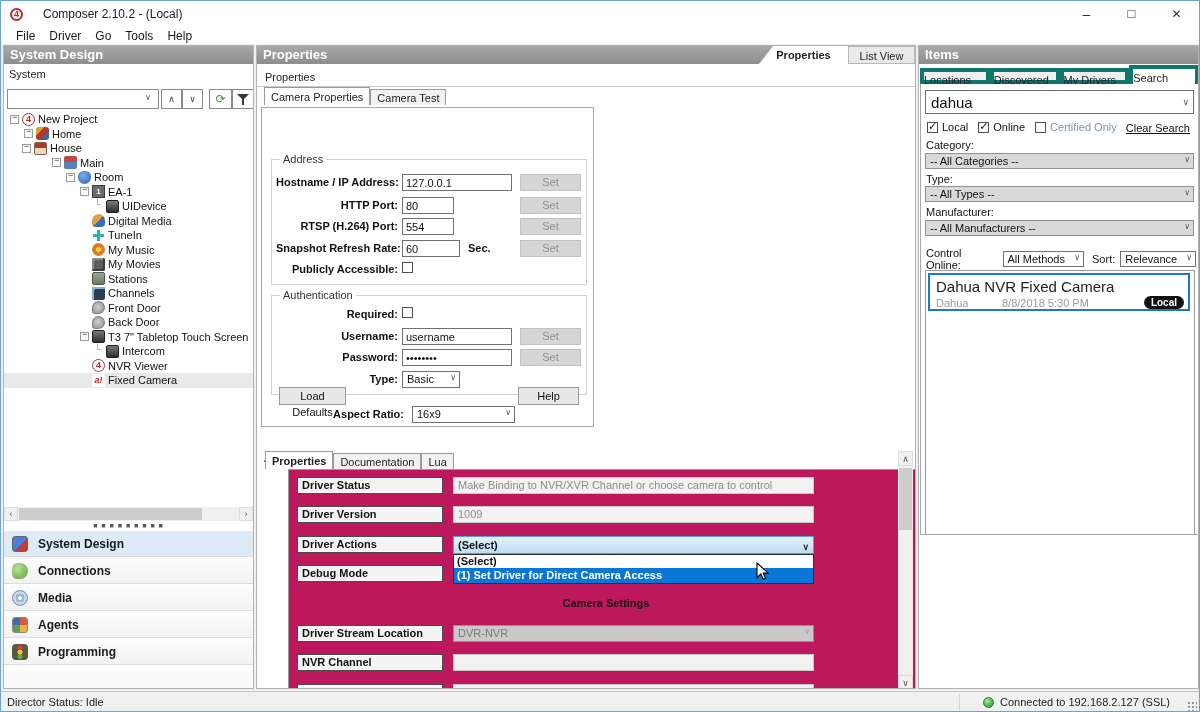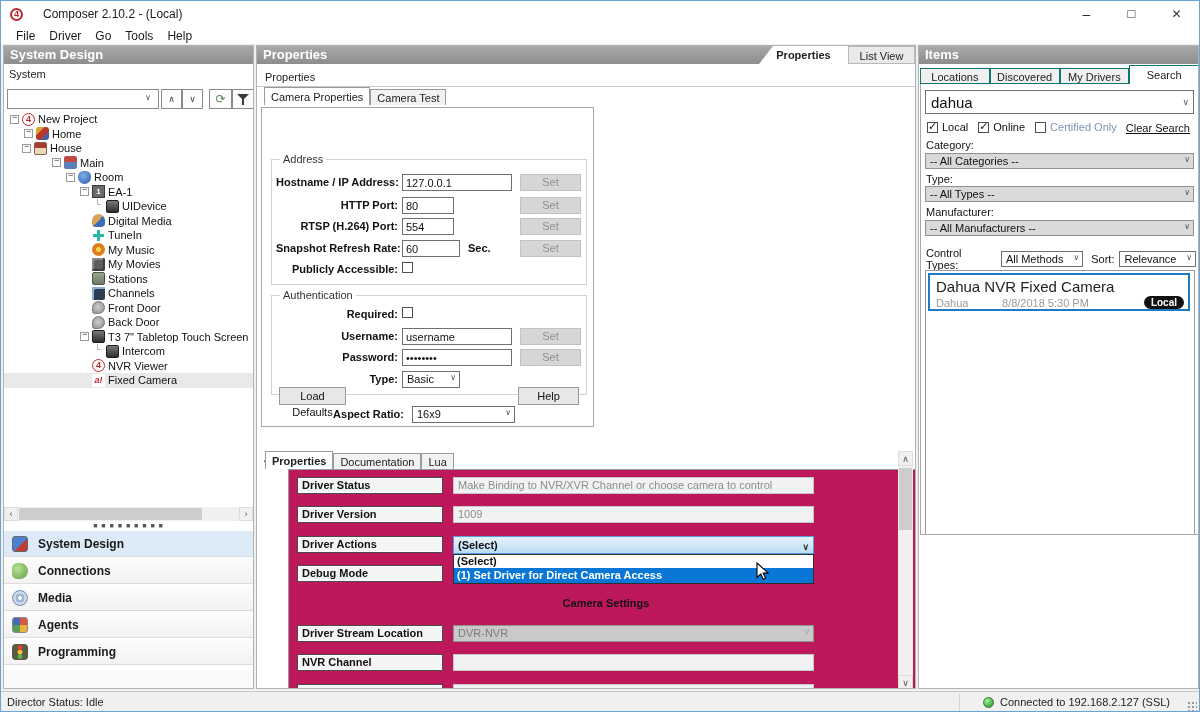--- a/index.html
+++ b/index.html
@@ -113,21 +113,21 @@
   .dd-head{position:absolute;left:164px;top:66px;width:361px;height:18px;background:linear-gradient(#e6f2fc,#bcdcf2);border:1px solid #569de5;font-weight:bold;font-size:11px;line-height:16px;padding-left:4px;z-index:4;}
   .dd-head::after{content:"∨";position:absolute;right:4px;top:2px;font-size:9px;color:#333;}
   .dd-list{position:absolute;left:164px;top:84px;width:361px;border:1px solid #2f2f2f;background:#fff;z-index:5;}
   .ddopt{font-weight:bold;font-size:11px;height:13px;line-height:13px;padding:0 3px;color:#111;white-space:nowrap;overflow:hidden;}
   .ddopt.highlighted{background:#0a77d7;color:#fff;height:15px;line-height:15px;}
   .adv-vscroll{position:absolute;left:641px;top:405px;width:15px;height:239px;background:#f0f0f0;}
 
   
   .right{left:917px;top:44px;width:281px;height:644px;}
   .itabs{position:absolute;left:1px;top:19px;width:279px;height:19px;display:flex;align-items:flex-end;}
-  .itab{flex:1;text-align:center;font-size:11px;background:#f0f0f0;border:1px solid #0f766e;height:16px;line-height:16px;color:#222;}
+  .itab{flex:1;font-size:11px;background:#f0f0f0;border:4px solid #0f766e;height:16px;line-height:16px;color:#222;}
   .itab.active{background:#fff;height:19px;line-height:19px;border-bottom:none;}
   .ibox{position:absolute;left:1px;top:38px;width:279px;height:451px;border:1px solid #a8a8a8;border-top:none;background:#fff;overflow:hidden;}
   .search-combo{position:absolute;left:4px;top:6px;width:269px;height:24px;}
   .search-combo input{width:100%;height:100%;border:1px solid #707070;font-size:15px;padding:2px 16px 2px 5px;font-family:inherit;color:#111;}
   .search-combo .chev{position:absolute;right:5px;top:7px;font-size:9px;color:#555;}
   .fchecks{position:absolute;left:6px;top:37px;display:flex;gap:10px;align-items:center;}
   .fcheck{display:flex;gap:4px;align-items:center;font-size:11px;color:#111;}
   .fcheck.muted .fclabel{color:#7a96b5;}
   .clear-search{position:absolute;right:8px;top:38px;font-size:11px;text-decoration:underline;color:#111;}
   .ilabel{position:absolute;left:5px;font-size:11px;color:#111;}
@@ -479,21 +479,21 @@
       <span class="clear-search">Clear Search</span>
 
       <span class="ilabel" style="top:55px;">Category:</span>
       <div class="dd idd" style="top:69px;">-- All Categories --</div>
       <span class="ilabel" style="top:89px;">Type:</span>
       <div class="dd idd" style="top:102px;">-- All Types --</div>
       <span class="ilabel" style="top:122px;">Manufacturer:</span>
       <div class="dd idd" style="top:136px;">-- All Manufacturers --</div>
 
       <div class="cm-row">
-        <span>Control Types:</span>
+        <span>Control Online:</span>
         <div class="dd white" style="width:84px;height:16px;margin-left:6px;">All Methods</div>
         <span style="margin-left:8px;">Sort:</span>
         <div class="dd white" style="width:78px;height:16px;margin-left:5px;">Relevance</div>
       </div>
 
       <div class="results">
         <div class="rescard">
           <div class="rc-title">Dahua NVR Fixed Camera</div>
           <div class="rc-vendor">Dahua</div>
           <div class="rc-date">8/8/2018 5:30 PM</div>

